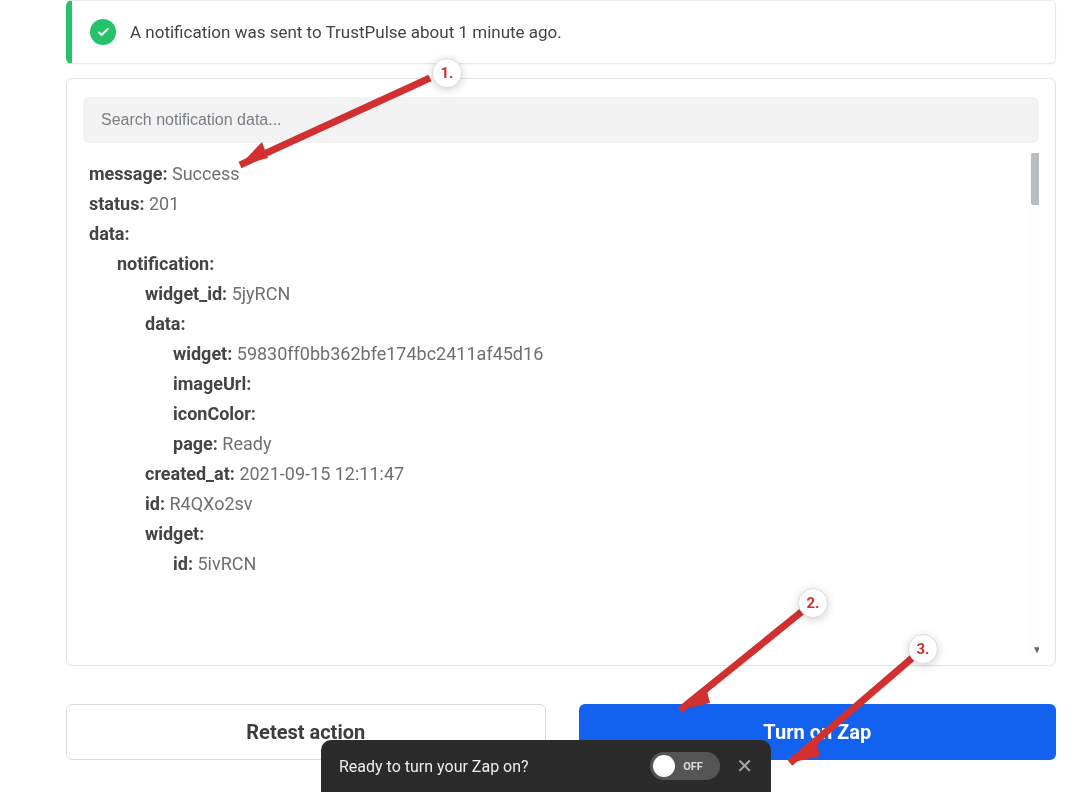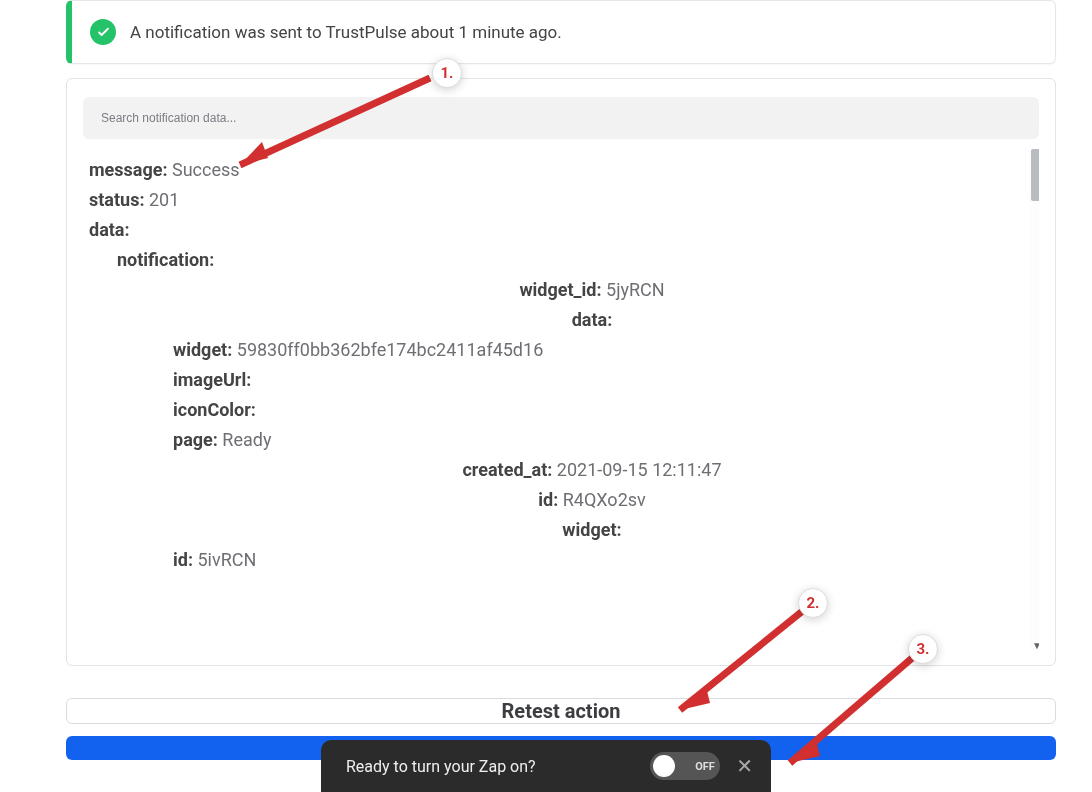--- a/index.html
+++ b/index.html
@@ -46,79 +46,79 @@
     border-radius: 6px;
     background:#fff;
     padding: 18px 16px 0 16px;
   }
   .search {
     width: 100%;
     background:#f2f2f3;
     border:none;
     border-radius:6px;
     padding: 14px 18px;
-    font-size:12px;
+    font-size:16px;
     color:#6b7280;
   }
   .search::placeholder { color:#7a7d82; }
 
   .scroll-area {
     position: relative;
     height: 500px;
     margin-top: 10px;
     overflow: hidden;
   }
   .data-block {
     padding: 6px 0 0 6px;
     font-size: 18px;
     line-height: 30px;
     color:#555;
   }
   .kv .k { font-weight:700; color:#444; }
   .kv .v { color:#6d6f73; }
   .ind1 { padding-left: 28px; }
-  .ind2 { padding-left: 56px; text-align: center; }
+  .ind2 { padding-left: 56px; }
   .ind3 { padding-left: 84px; }
   .scrollbar {
     position:absolute; top:0; right:-6px; width:16px; height:100%;
     background:#fdfdfd;
   }
   .scroll-thumb {
     position:absolute; top:0; right:2px; width:12px; height:52px;
     background:#b9bcc0; border-radius:2px;
   }
   .scroll-arrow { position:absolute; right:2px; width:12px; height:12px;
     display:flex; align-items:center; justify-content:center; color:#666; font-size:10px;}
   .scroll-arrow.up{ top:-2px;} .scroll-arrow.down{ bottom:-2px;}
 
   .actions {
     position:absolute; bottom: 32px; left:66px; width:990px;
-    display:flex; gap:12px;flex-direction:column;
+    display:flex; gap:33px;
   }
   .btn {
     flex:1; height:56px; border-radius:6px;
     font-size:20px; font-weight:700;
     display:flex; align-items:center; justify-content:center;
     cursor:pointer;
   }
   .btn-retest { background:#fff; border:1px solid #d9dbde; color:#3b3d40; }
   .btn-turnon { background:#1262ef; border:none; color:#fff; }
 
   .toast {
     position:absolute; bottom:0; left:50%; transform:translateX(-50%);
     width:450px; height:52px;
     background:#2b2b2b; border-radius:10px 10px 0 0;
     display:flex; align-items:center; padding:0 18px;
     color:#eee;
   }
-  .toast-text { flex:1; font-size:16px;margin-left:7px; }
+  .toast-text { flex:1; font-size:16px; }
   .toggle {
     width:70px; height:28px; border-radius:14px; background:#555;
     display:flex; align-items:center; position:relative; margin-right:16px;
-    color:#ddd; font-size:11px; font-weight:700;gap:12px;
+    color:#ddd; font-size:11px; font-weight:700;
   }
   .toggle-knob { width:22px; height:22px; border-radius:50%; background:#fff; margin-left:3px;}
   .toggle-label { margin-left:8px; }
   .toast-close { font-size:20px; color:#aaa; cursor:pointer; }
 
   
   .callout {
     position:absolute; width:30px; height:30px; border-radius:50%;
     background:#fff; border:1px solid #dcdcdc;
     box-shadow: 0 2px 10px rgba(0,0,0,0.18);

